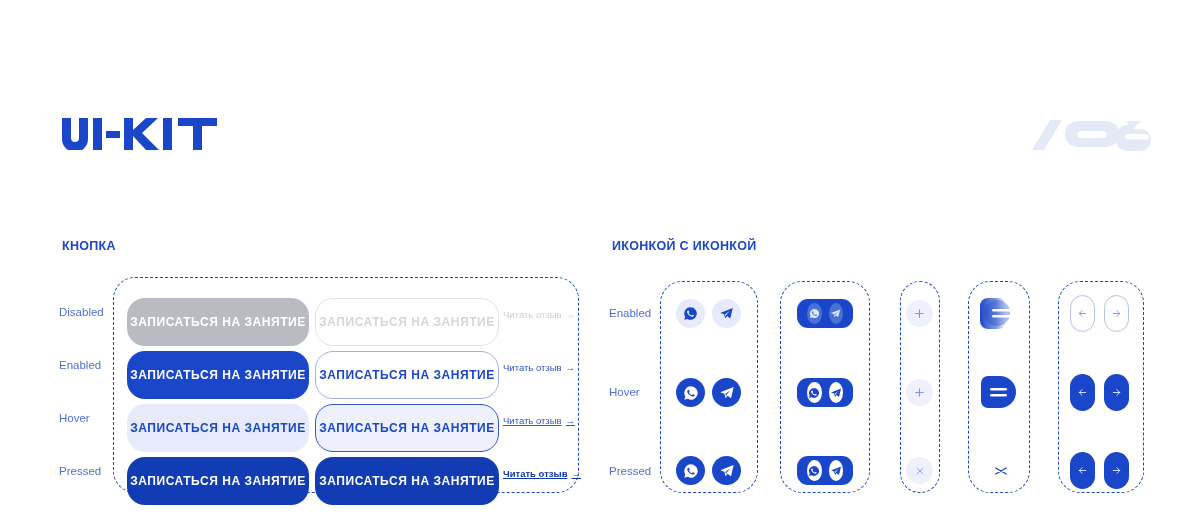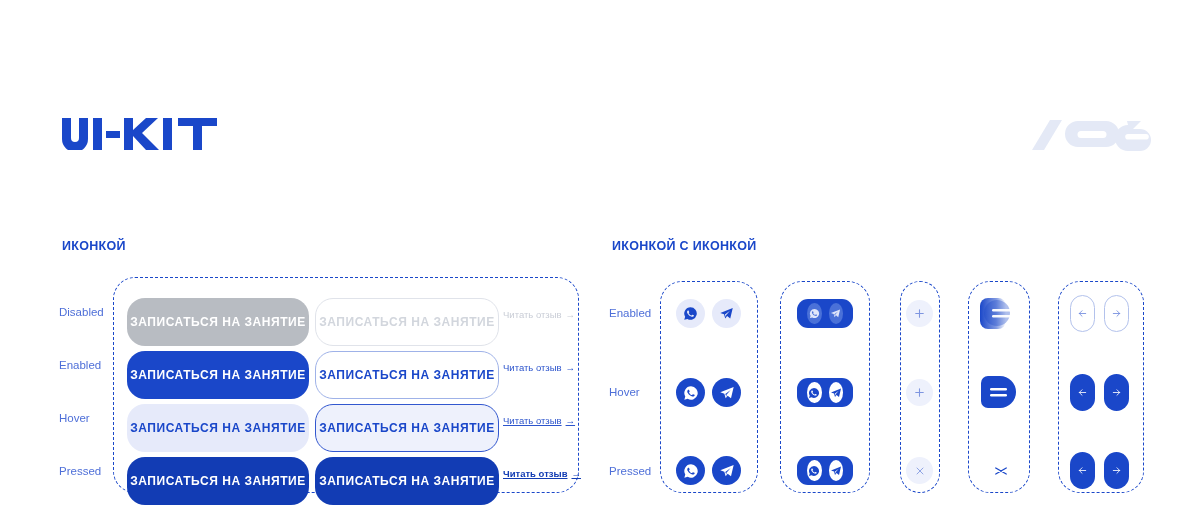--- a/index.html
+++ b/index.html
@@ -179,21 +179,21 @@
       <path d="M18 2 h12 L12 32 H0 Z"></path>
       <path d="M46 3 h28 a13 13 0 0 1 0 26 H46 a13 13 0 0 1 0 -26 Z
                M49 13 a3.5 3.5 0 0 0 0 7 h22 a3.5 3.5 0 0 0 0 -7 Z" fill-rule="evenodd"></path>
       <path d="M95 3 h14 l-8 8 h7 a11 11 0 0 1 0 22 h-12 a13 13 0 0 1 0 -26 Z
                M96 16 a2.8 2.8 0 0 0 0 5.6 h18 a2.8 2.8 0 0 0 0 -5.6 Z" fill-rule="evenodd"></path>
     </g>
   </svg>
 
 </div>
 
-<div id="title-left" class="section-title">ИКОНКОЙ</div>
+<div id="title-left" class="section-title">КНОПКА</div>
 <div id="title-right" class="section-title">ИКОНКОЙ С ИКОНКОЙ</div>
 
 <div class="dashed-frame" style="left:113px; top:277px; width:466px; height:216px;"></div>
 
 <div class="state-label" style="left:59px; top:306px;">Disabled</div>
 <div class="state-label" style="left:59px; top:359px;">Enabled</div>
 <div class="state-label" style="left:59px; top:412px;">Hover</div>
 <div class="state-label" style="left:59px; top:465px;">Pressed</div>
 
 <button class="btn btn-fill v-disabled-fill" style="left:127px; top:298px;">ЗАПИСАТЬСЯ НА ЗАНЯТИЕ</button>

